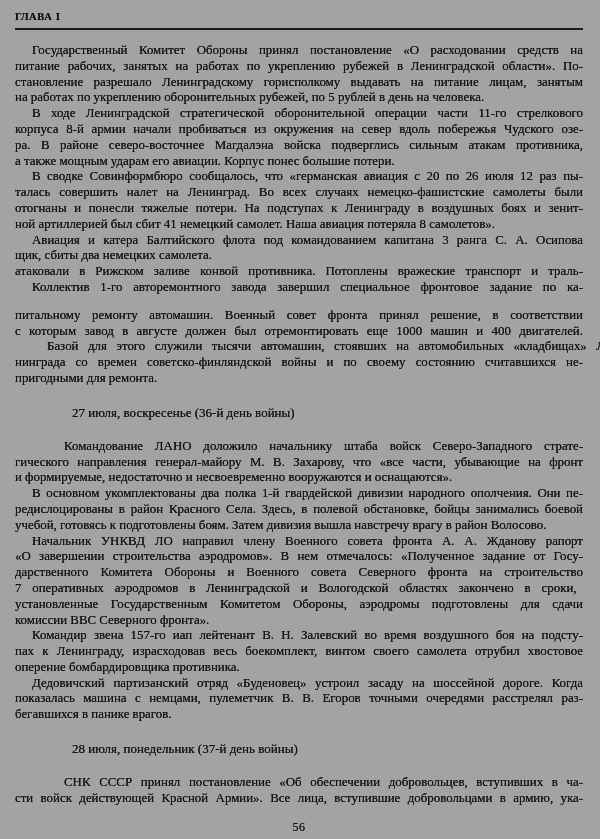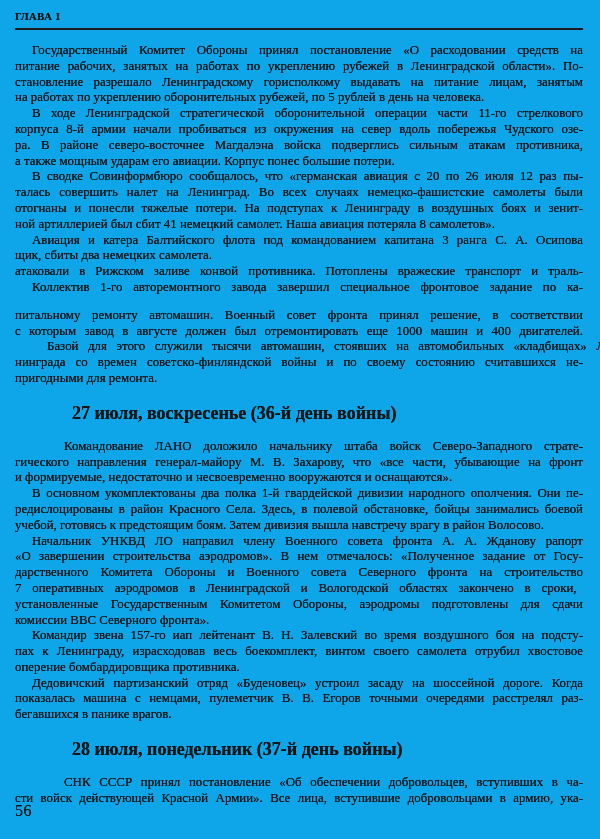--- a/index.html
+++ b/index.html
@@ -1,19 +1,19 @@
 <!DOCTYPE html>
 <html lang="ru"><head>
 <meta charset="utf-8">
 <style>
   html,body { margin:0; padding:0; background:#e8e8e8; }
   .page {
     position:relative;
     width:600px; height:839px;
-    background:#0ea5e9;
+    background:#a3a3a3;
     color:#161616;
     font-family:"Liberation Serif","DejaVu Serif",serif;
     overflow:hidden;
     text-shadow:0 0 0.3px rgba(0,0,0,0.85);
   }
   .running-head {
     position:absolute; top:11px; left:15px;
     font-size:10.5px; font-weight:bold; letter-spacing:0.6px;
   }
   .header-rule {
@@ -25,27 +25,27 @@
     font-size:12.9px;
   }
   .para { margin:0; }
   .line {
     height:15.8px; line-height:15.8px;
     white-space:nowrap; overflow:visible;
   }
   .para:not(.deep) > .line:first-child { text-indent:17px; }
   .para.deep  > .line:first-child { text-indent:49px; }
   .heading {
-    font-weight:bold; font-size:18px; line-height:16px;
+    font-weight:normal; font-size:13px; line-height:16px;
     margin:18px 0 18px 57px;
     white-space:nowrap;
   }
   .page-number {
-    position:absolute; top:802px; left:15px; width:568px;
-    text-align:left; font-size:16px; letter-spacing:0.5px;
+    position:absolute; top:820px; left:15px; width:568px;
+    text-align:center; font-size:12px; letter-spacing:0.5px;
   }
 </style>
 </head>
 <body>
 
 <div class="page">
   <div class="running-head">ГЛАВА I</div>
   <div class="header-rule"></div>
   <main class="page-body">
       <div class="para">
@@ -81,21 +81,21 @@
       </div>
       <div class="heading">27 июля, воскресенье (36-й день войны)</div>
       <div class="para deep">
         <div class="line" style="word-spacing: 8.60714px;"><span>Командование ЛАНО доложило начальнику штаба войск Северо-Западного страте-</span></div>
         <div class="line" style="word-spacing: 5.2358px;"><span>гического направления генерал-майору М. В. Захарову, что «все части, убывающие на фронт</span></div>
         <div class="line"><span>и формируемые, недостаточно и несвоевременно вооружаются и оснащаются».</span></div>
       </div>
       <div class="para">
         <div class="line" style="word-spacing: 2.34801px;"><span>В основном укомплектованы два полка 1-й гвардейской дивизии народного ополчения. Они пе-</span></div>
         <div class="line" style="word-spacing: 2.63778px;"><span>редислоцированы в район Красного Села. Здесь, в полевой обстановке, бойцы занимались боевой</span></div>
-        <div class="line"><span>учебой, готовясь к предстоящим боям. Затем дивизия вышла навстречу врагу в район Волосово.</span></div>
+        <div class="line"><span>учебой, готовясь к подготовлены боям. Затем дивизия вышла навстречу врагу в район Волосово.</span></div>
       </div>
       <div class="para">
         <div class="line" style="word-spacing: 6.56534px;"><span>Начальник УНКВД ЛО направил члену Военного совета фронта А. А. Жданову рапорт</span></div>
         <div class="line" style="word-spacing: 5.07188px;"><span>«О завершении строительства аэродромов». В нем отмечалось: «Полученное задание от Госу-</span></div>
         <div class="line" style="word-spacing: 8.81597px;"><span>дарственного Комитета Обороны и Военного совета Северного фронта на строительство</span></div>
         <div class="line" style="word-spacing: 7.6125px;"><span>7 оперативных аэродромов в Ленинградской и Вологодской областях закончено в сроки,</span></div>
         <div class="line" style="word-spacing: 9.31473px;"><span>установленные Государственным Комитетом Обороны, аэродромы подготовлены для сдачи</span></div>
         <div class="line"><span>комиссии ВВС Северного фронта».</span></div>
       </div>
       <div class="para">

